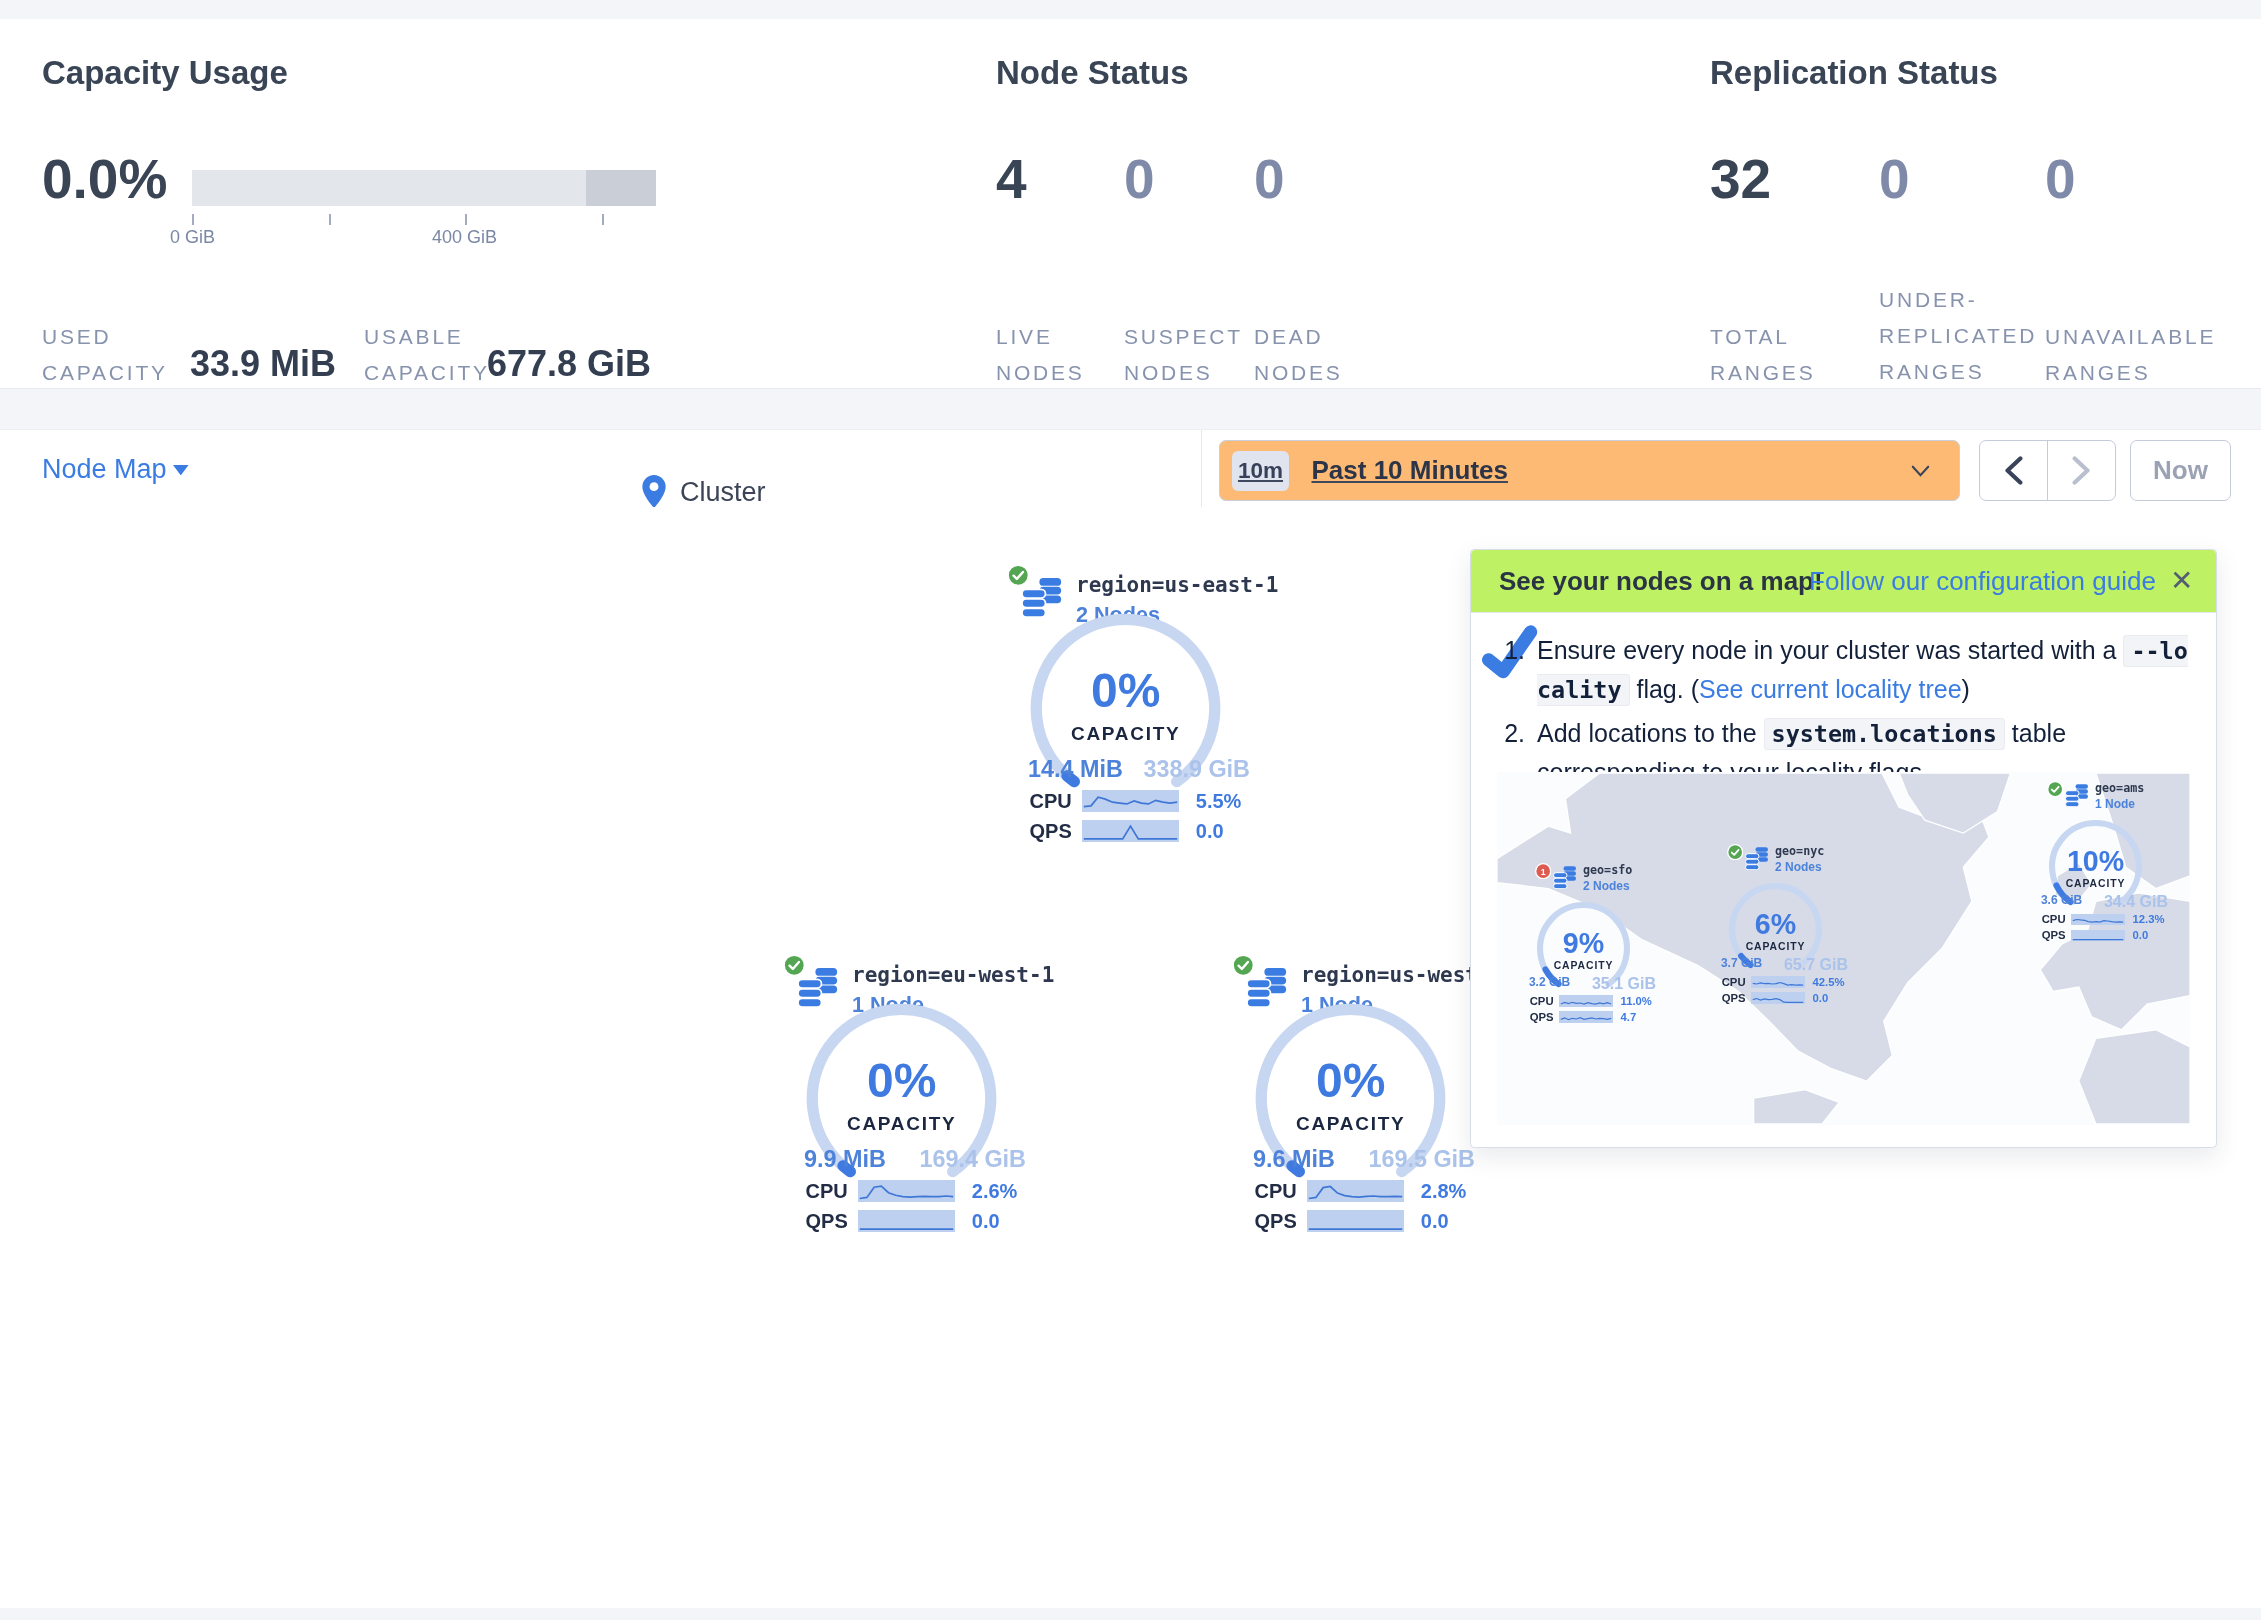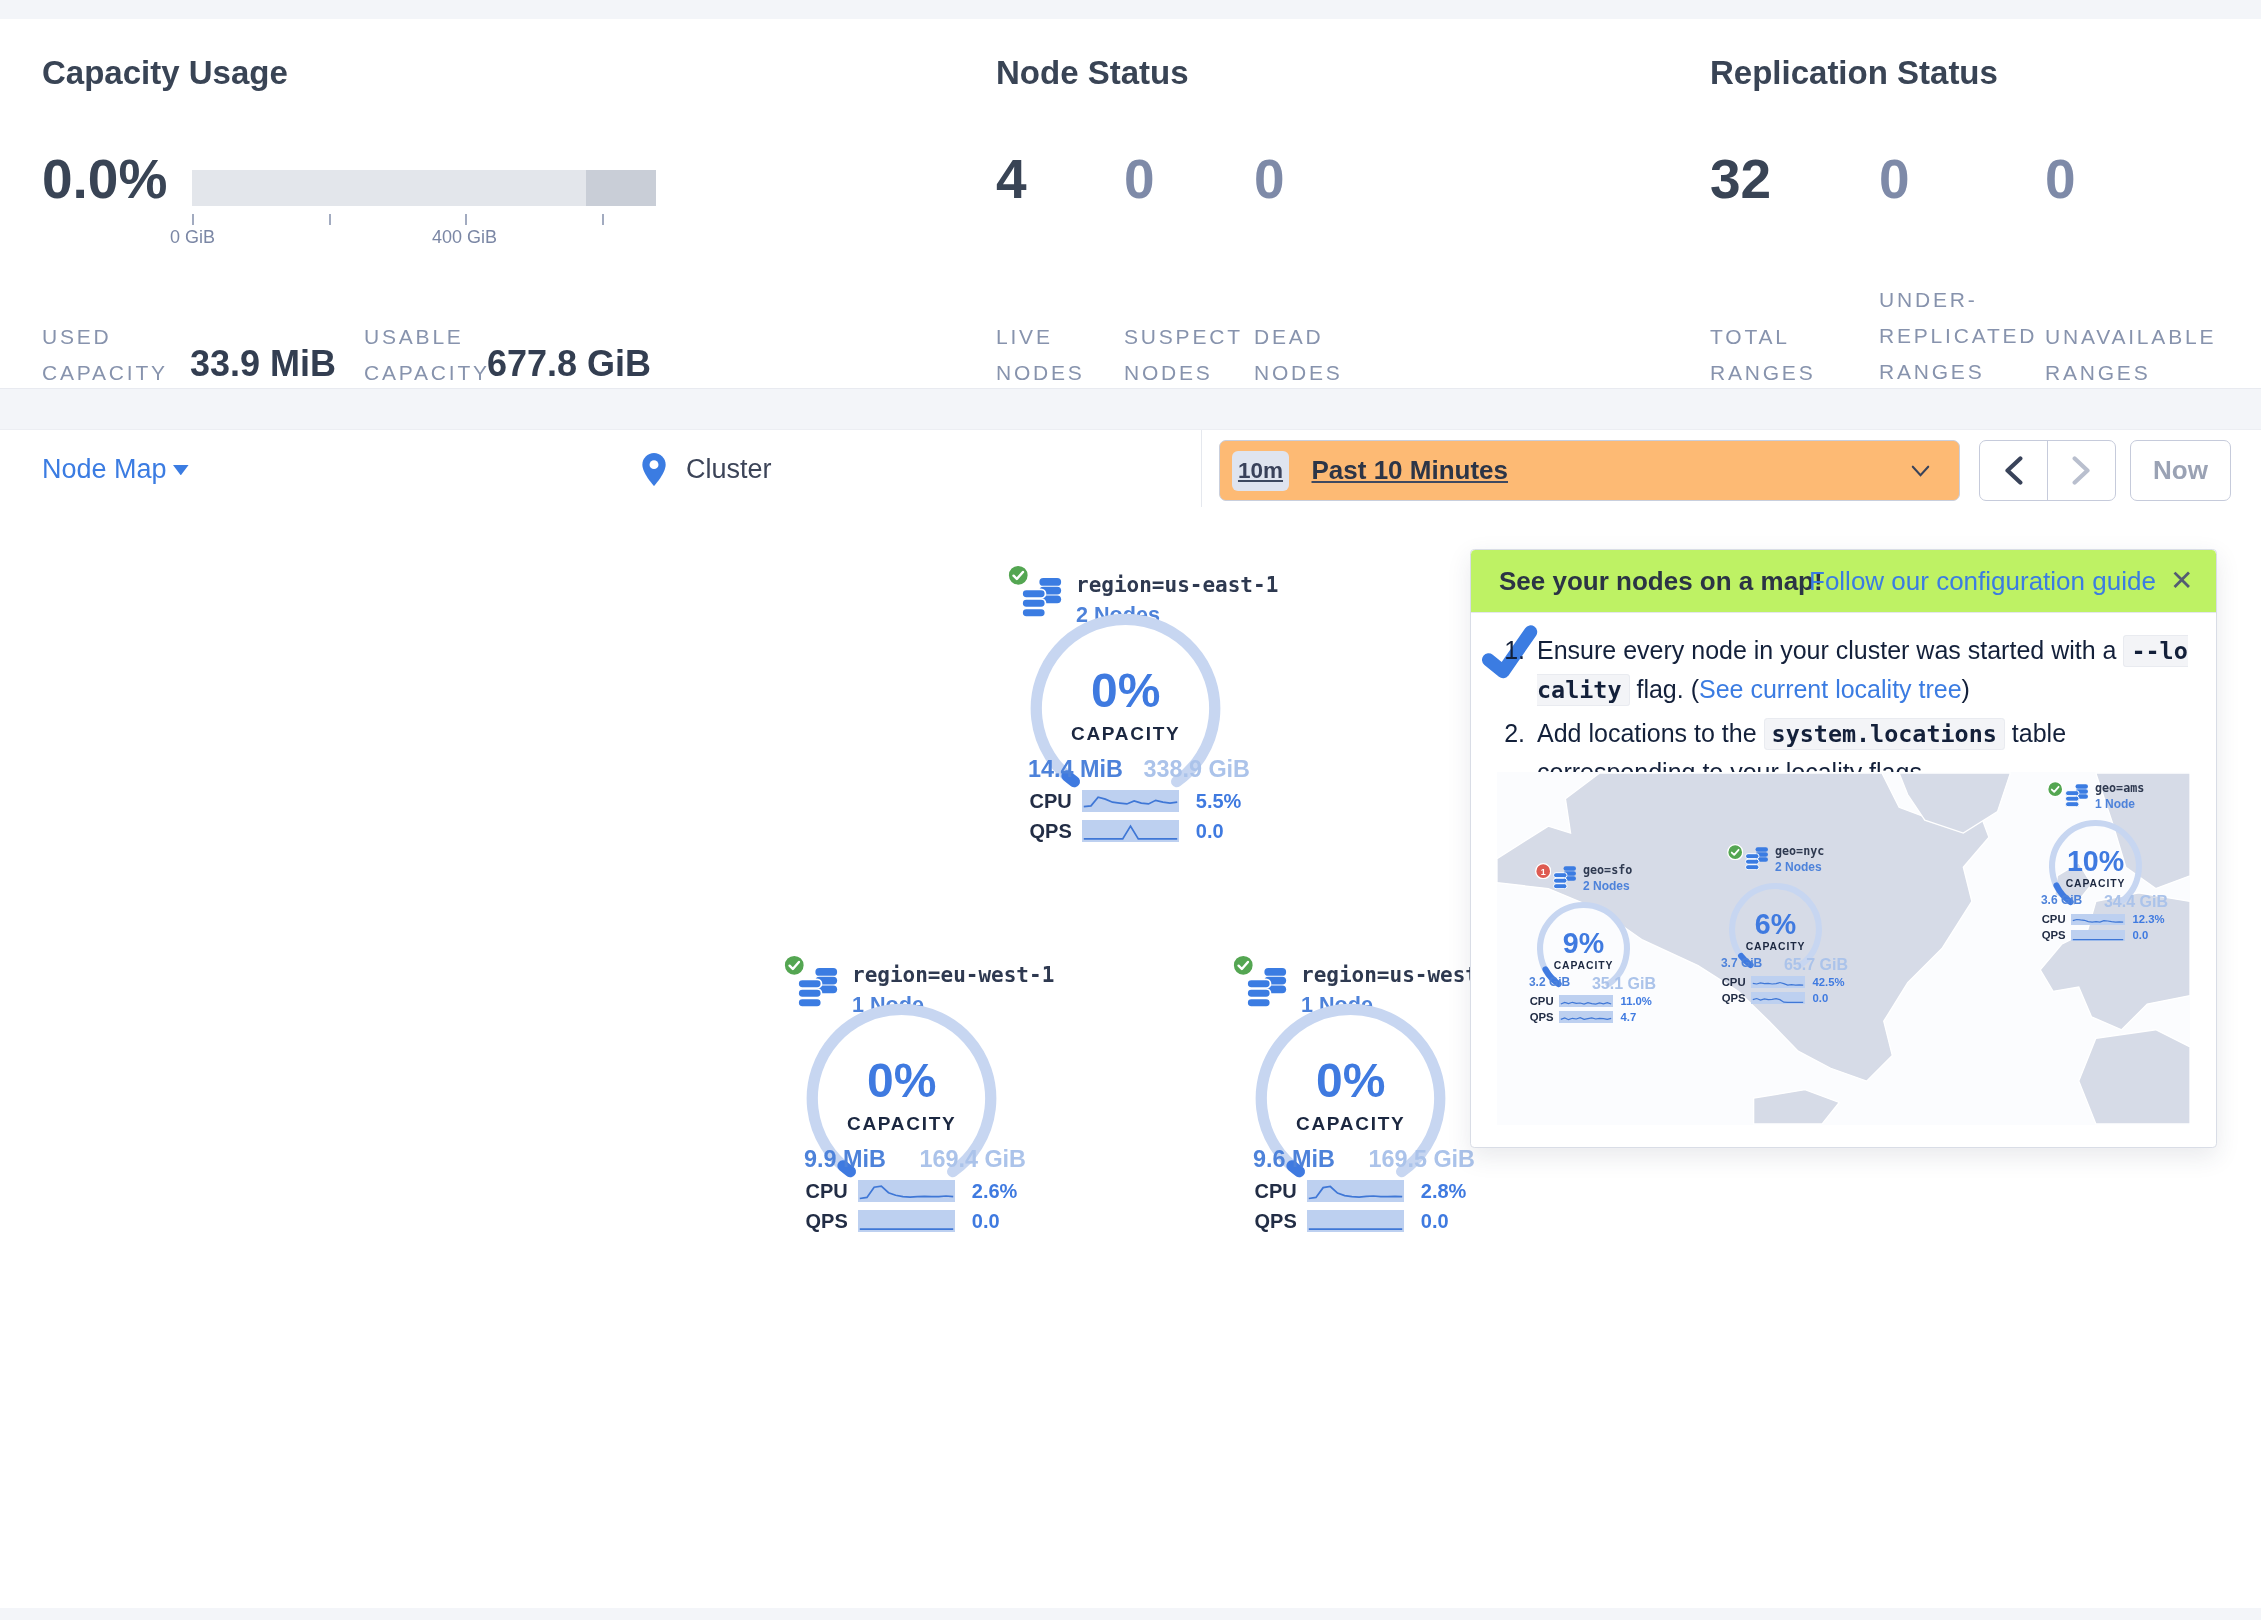--- a/index.html
+++ b/index.html
@@ -19,21 +19,21 @@
   .stat-value{font-size:36px;font-weight:700;color:#333e51;white-space:nowrap;}
   .cap-bar{left:192px;top:151px;width:464px;height:36px;background:#e3e6eb;}
   .cap-bar-dark{position:absolute;left:394px;top:0;width:70px;height:36px;background:#c9ced7;}
   .tick{width:1.7px;height:11.3px;background:#a2abc0;top:195px;}
   .tick-label{top:208px;width:121px;text-align:center;font-size:18px;color:#7b87a5;}
   
   .toolbar{left:0;top:429px;width:2261px;height:78px;background:#fff;border-bottom:0.9px solid #e5e8ee;border-top:0.9px solid #eceef3;}
   .tb-divider{left:1201px;top:0;width:0.9px;height:78px;background:#e5e8ee;}
   .nodemap-label{left:42px;top:0;height:78px;display:flex;align-items:center;font-size:27px;color:#3b7ce2;font-weight:500;cursor:pointer;}
   .nodemap-caret{left:173px;top:35px;}
-  .crumb{left:642px;top:0;height:78px;display:flex;align-items:center;gap:20px;}
+  .crumb{left:642px;top:0;height:78px;display:flex;align-items:flex-end;gap:14px;}
   .crumb-text{font-size:27px;color:#3c4458;font-weight:500;}
   .time-box{left:1219px;top:440px;width:739px;height:59px;background:#fdba74;border:0.9px solid #c9cfdd;border-radius:7px;display:flex;align-items:center;cursor:pointer;text-decoration:underline;}
   .time-badge{margin-left:12px;width:57px;height:40px;background:#dfe4ef;border-radius:6px;display:flex;align-items:center;justify-content:center;font-size:22.5px;font-weight:700;color:#39415a;}
   .time-label{margin-left:22.5px;font-size:26px;font-weight:600;color:#2c3547;}
   .time-caret{position:absolute;right:29px;top:24px;}
   .arrow-group{left:1979px;top:440px;width:135px;height:59px;border:0.9px solid #c6cbdb;border-radius:7px;background:#fff;display:flex;}
   .arrow-cell{width:50%;height:100%;display:flex;align-items:center;justify-content:center;cursor:pointer;}
   .arrow-cell:first-child{border-right:0.9px solid #c6cbdb;}
   .now-btn{left:2130px;top:440px;width:99px;height:59px;border:0.9px solid #c6cbdb;border-radius:7px;background:#fff;
     display:flex;align-items:center;justify-content:center;font-size:26px;font-weight:700;color:#9aa2b4;cursor:pointer;}

